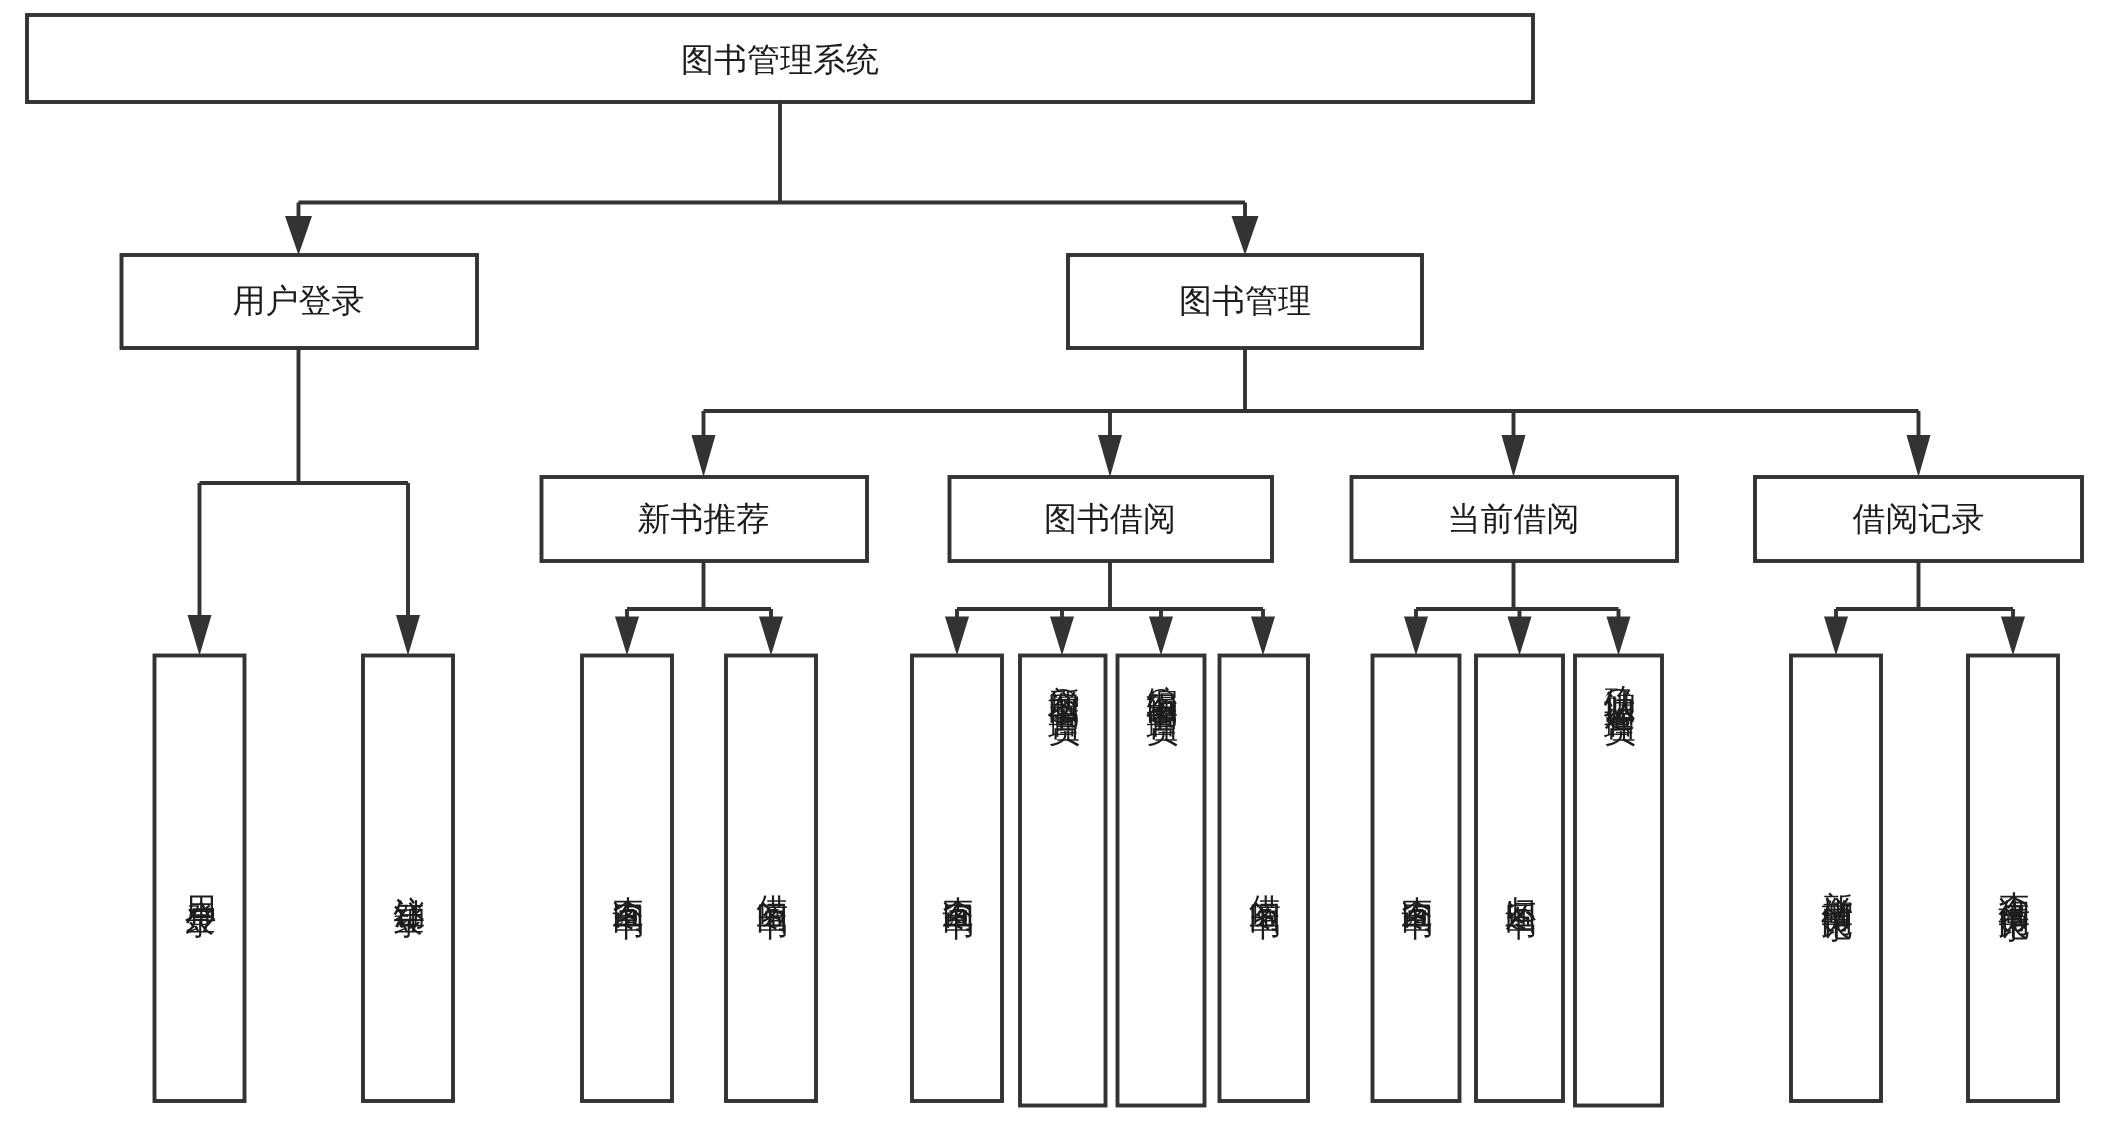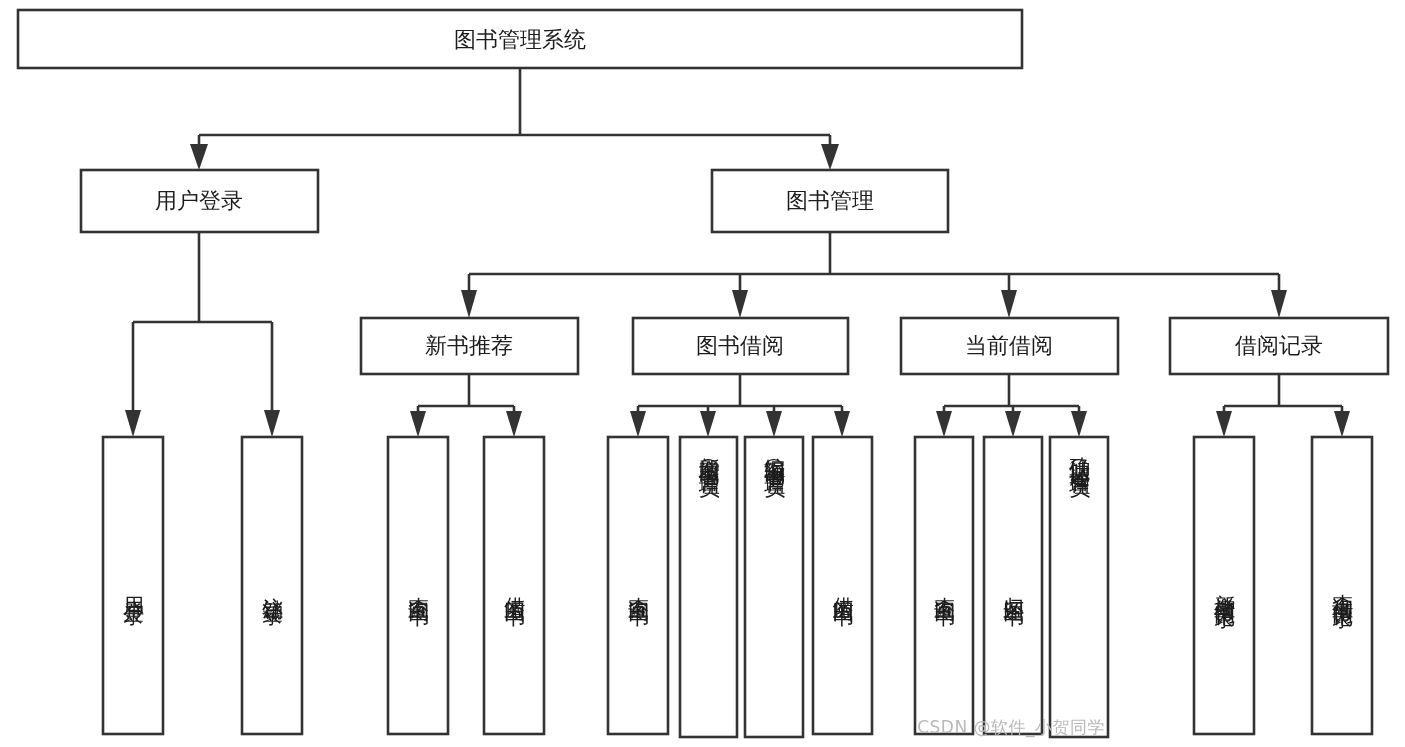--- a/index.html
+++ b/index.html
@@ -243,14 +243,13 @@
   <div class="leaf-label-wrap" style="left:1050px; top:440px; width:58px; height:297px; align-items:flex-start;">
     <span class="leaf-label">确认归还（管理员）</span>
   </div>
   <div class="leaf-label-wrap" style="left:1194px; top:437px; width:60px; height:297px;">
     <span class="leaf-label">新增借阅记录</span>
   </div>
   <div class="leaf-label-wrap" style="left:1312px; top:437px; width:60px; height:297px;">
     <span class="leaf-label">查询借阅记录</span>
   </div>
 
-  <div class="watermark">CSDN @软件_小贺同学</div>
 </div>
 
 </body></html>

